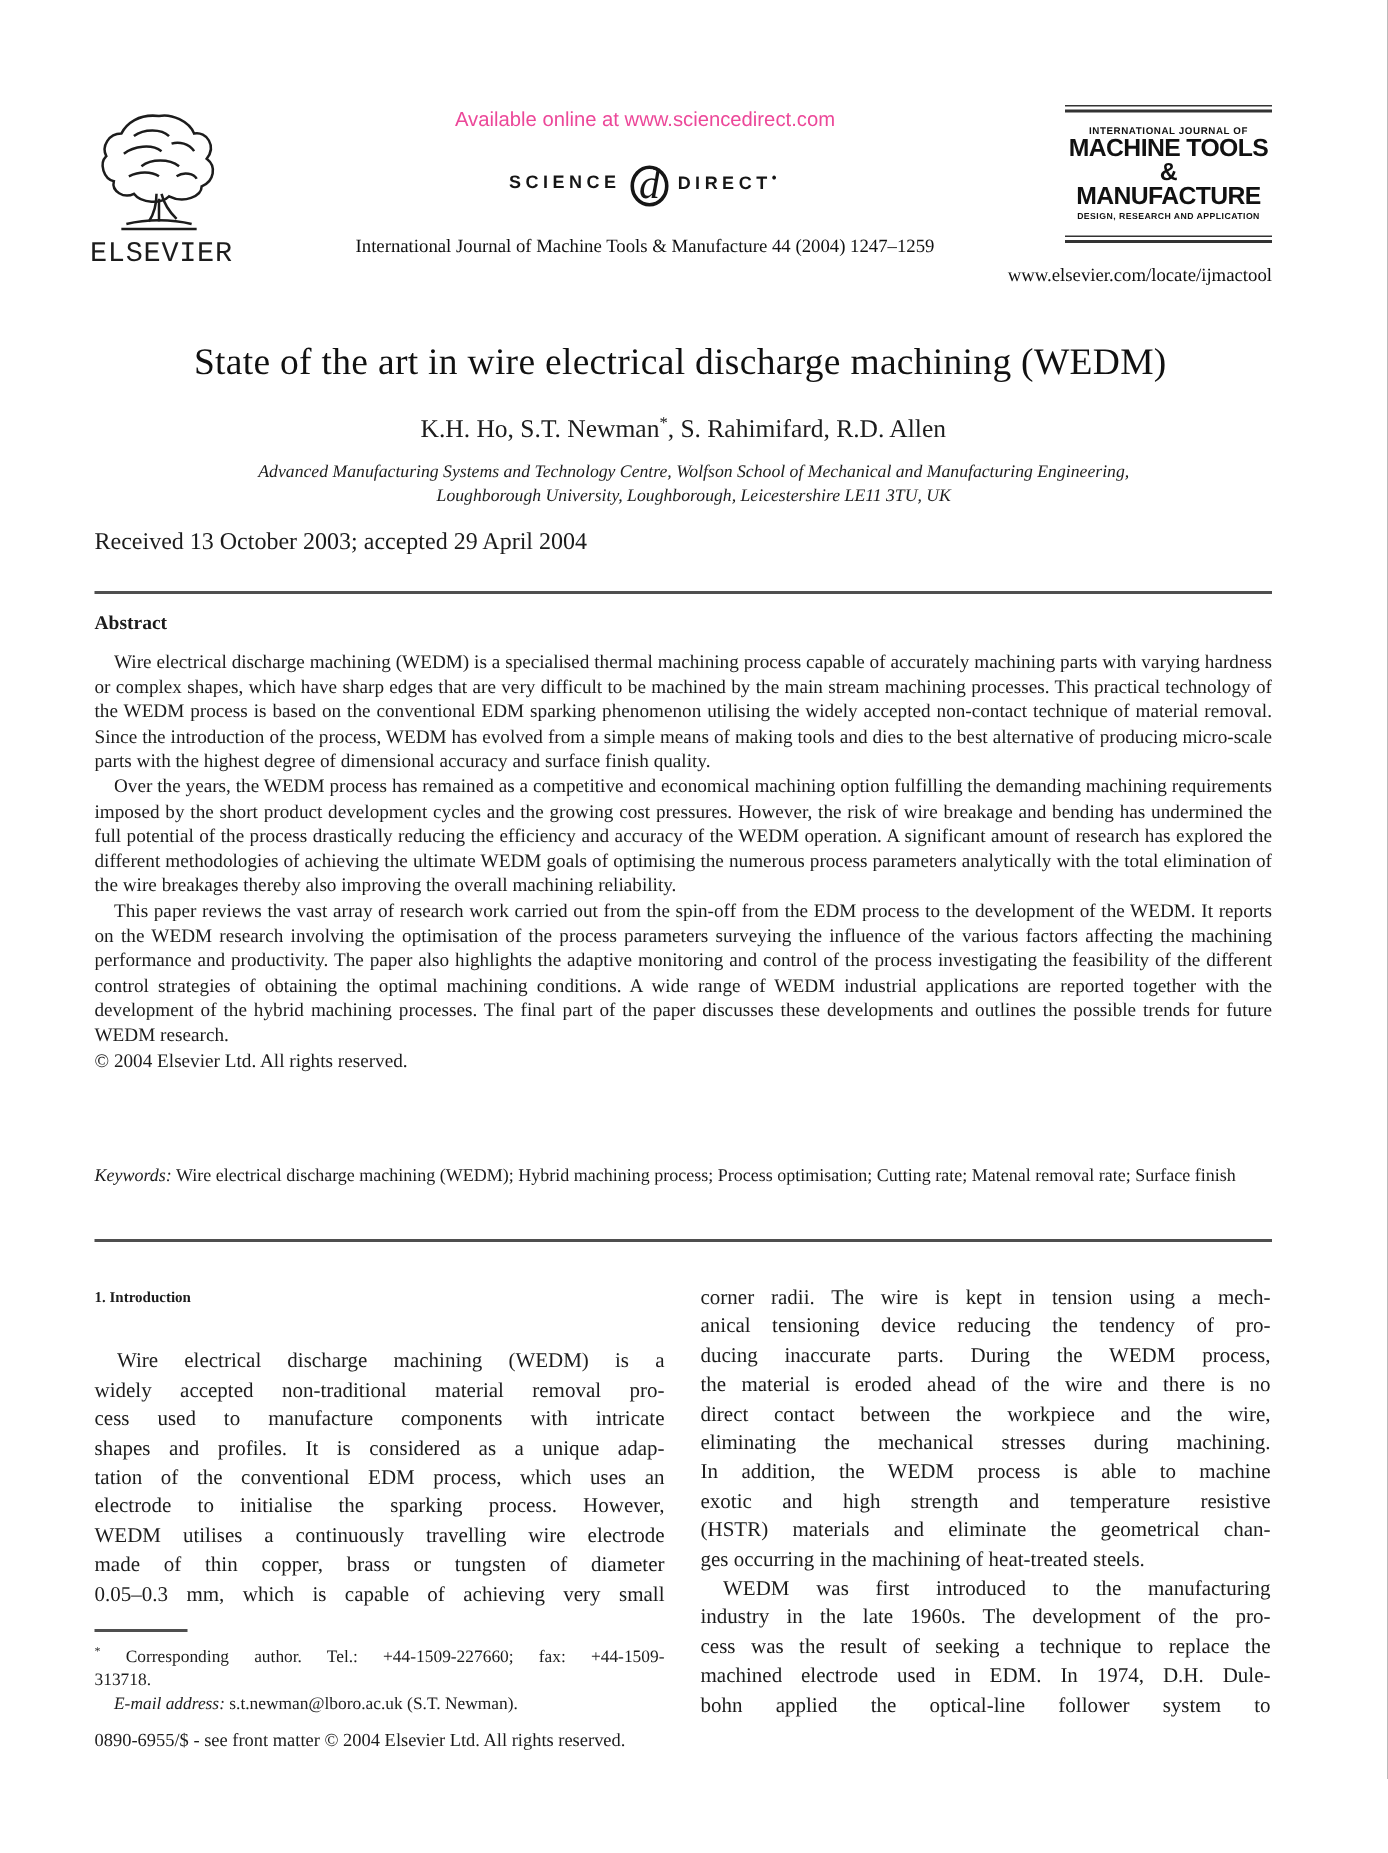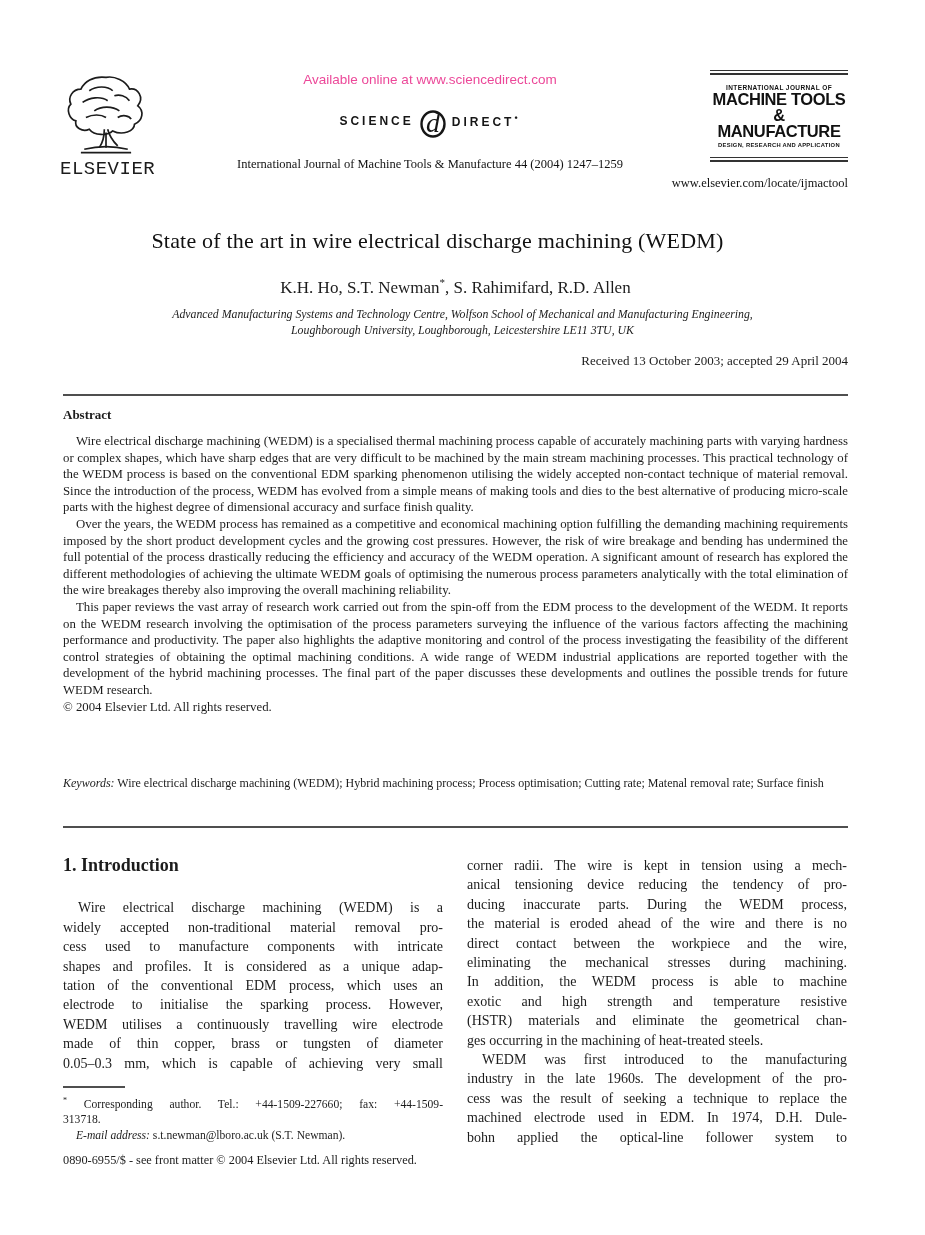--- a/index.html
+++ b/index.html
@@ -19,39 +19,39 @@
   .sd-word { font-family:"Liberation Sans", sans-serif; font-weight:bold; font-size:12px; letter-spacing:3px; color:#161616; }
   .sd-bullet { font-size:9px; vertical-align:super; }
   .journal-cite { position:absolute; left:130px; top:157px; width:600px; text-align:center; font-size:12.5px; color:#111; }
   .journal-box { position:absolute; left:710px; top:70px; width:138px; text-align:center; font-family:"Liberation Sans", sans-serif; color:#111; }
   .dbl-rule { height:5px; border-top:1.5px solid #333; border-bottom:2.5px solid #333; }
   .jb-small { font-size:6.5px; font-weight:bold; letter-spacing:0.4px; margin-top:9px; }
   .jb-big { font-size:16.5px; font-weight:bold; letter-spacing:-0.4px; line-height:16px; }
   .jb-tiny { font-size:5.8px; font-weight:bold; letter-spacing:0.3px; margin:3px 0 9px 0; }
   .site-link { position:absolute; left:548px; top:176px; width:300px; text-align:right; font-size:12.5px; color:#111; }
   
-  .title { position:absolute; left:45px; top:228px; width:785px; text-align:center; font-size:22px; letter-spacing:0.2px; color:#111; }
+  .title { position:absolute; left:61px; top:228px; width:785px; text-align:center; font-size:25px; letter-spacing:0.2px; color:#111; }
   .authors { position:absolute; left:63px; top:276px; width:785px; text-align:center; font-size:17px; }
   .authors sup { font-size:11px; }
   .affil { position:absolute; left:40px; top:306px; width:845px; text-align:center; font-style:italic; font-size:11.8px; line-height:16px; }
-  .received { position:absolute; left:63px; top:353px; width:785px; text-align:right; font-size:13px; }
+  .received { position:absolute; left:63px; top:353px; width:785px; text-align:left; font-size:16px; }
   .rule { position:absolute; left:63px; width:785px; height:2px; background:#4f4f4f; }
   .rule-1 { top:394px; }
   .rule-2 { top:826px; }
   
   .abs-head { position:absolute; left:63px; top:407px; font-size:13px; font-weight:bold; }
   .abs-body { position:absolute; left:63px; top:433px; width:785px; font-size:12.8px; line-height:16.6px; text-align:justify; }
   .abs-body p { text-indent:13px; }
   .abs-copy { margin-top:0; }
   .keywords { position:absolute; left:63px; top:775px; width:785px; font-size:12px; line-height:17px; text-align:justify; }
   .keywords .kw-label { font-style:italic;font-family:Liberation Serif, serif; }
   
   .columns { position:absolute; left:63px; top:856px; width:785px; display:flex; gap:24px; }
   .col { width:380px; font-size:14px; line-height:19.4px; }
-  .sec-head { font-size:18px; font-weight:bold; margin-bottom:23px; }
+  .sec-head { font-size:10px; font-weight:bold; margin-bottom:23px; }
   .bodyline { text-align:justify; text-align-last:justify; white-space:normal; }
   .bodyline.nojust { text-align-last:left; }
   .bodyline.indent { text-indent:15px; }
   
   .footnote { position:absolute; left:63px; top:1086px; width:380px; font-size:11.6px; line-height:15.6px; }
   .fn-rule { width:62px; height:2px; background:#4f4f4f; margin-bottom:5px; }
   .fn-line1 { text-align:justify; text-align-last:justify; }
   .fn-line1 sup { font-size:8px; }
   .fn-email { text-indent:13px; }
   .fn-email .em-label { font-style:italic; }

